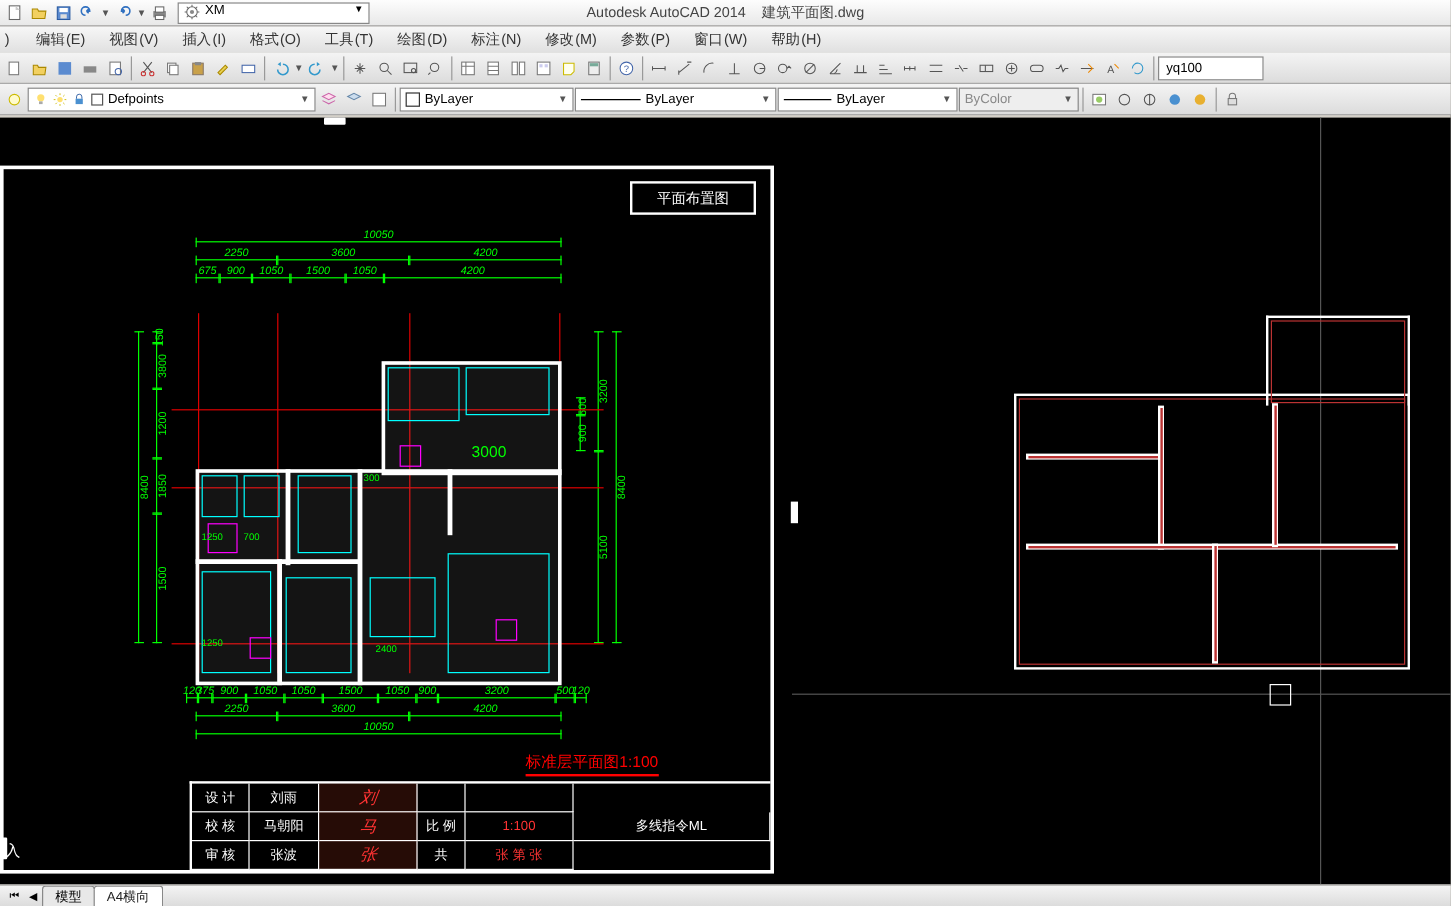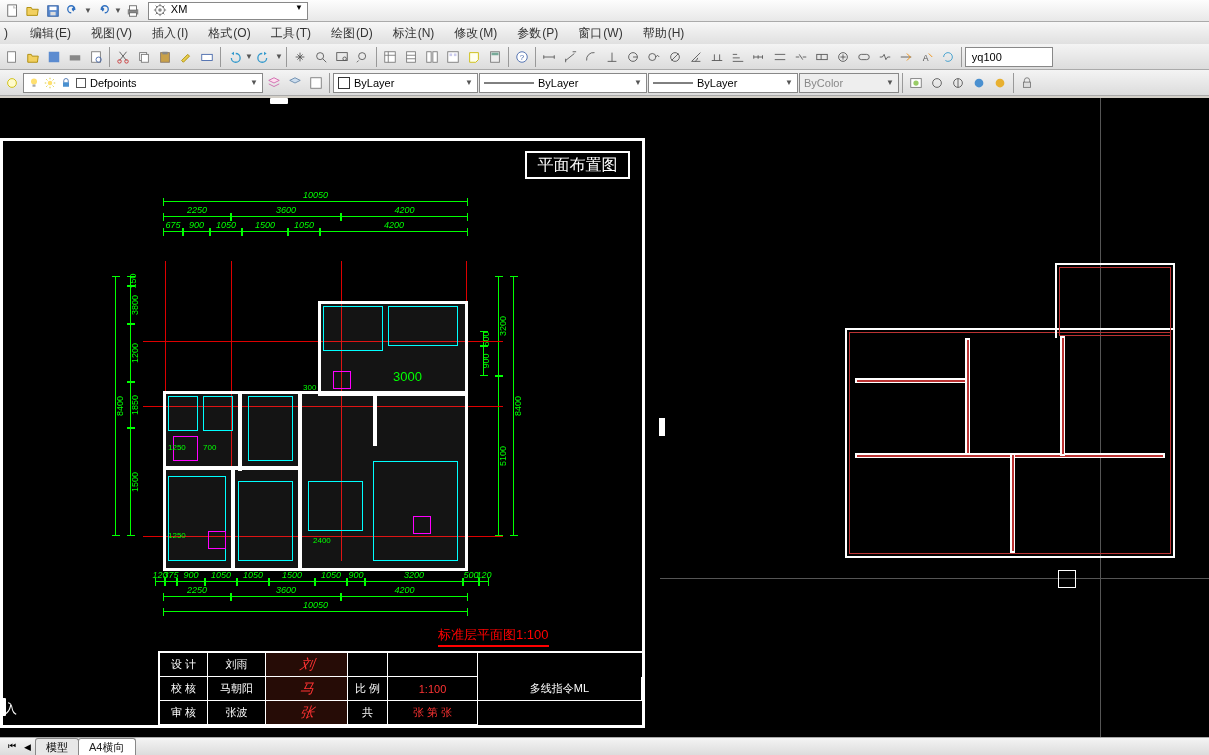--- a/index.html
+++ b/index.html
@@ -42,21 +42,21 @@
 
 .bottom-tabs { position: absolute; left: 0; right: 0; bottom: 0; height: 18px; background: linear-gradient(#f4f4f4,#dcdcdc); border-top: 1px solid #aaa; display:flex; align-items:center; padding-left:4px; gap:0; }
 .tab { padding: 1px 10px; font-size:11px; border:1px solid #888; border-bottom:none; background:#e8e8e8; cursor:pointer; border-radius: 3px 3px 0 0; margin-right:-1px; }
 .tab.inactive { background:#fff; color:#222; }
 .tab-nav { padding:0 4px; cursor:pointer; font-size:9px; }
 .cmd-tail { position:absolute; left:4px; bottom:19px; color:#fff; font-size:13px; font-family: Consolas, monospace; }
 
 
 .left-vp { position:absolute; left:0; top:0; width:660px; height:100%; }
 .frame { position:absolute; left:0px; top:40px; width:645px; height:590px; border:3px solid #fff; box-sizing:border-box; }
-.tblklbl { position:absolute; right:12px; top:10px; width:105px; height:28px; border:2px solid #fff; color:#fff; font-size:16px; display:flex; align-items:center; justify-content:center; }
+.tblklbl { position:absolute; right:12px; top:10px; width:105px; height:28px; border:2px solid #fff; color:#fff; font-size:12px; display:flex; align-items:center; justify-content:center; }
 .dim-h { position:absolute; border-top:1px solid #0f0; height:0; }
 .dim-h::before,.dim-h::after { content:''; position:absolute; width:0; height:8px; border-left:1px solid #0f0; top:-4px; }
 .dim-h::before{left:0} .dim-h::after{right:0}
 .dim-h span { position:absolute; top:-12px; left:50%; transform:translateX(-50%); color:#0f0; font-size:9px; font-family: Arial; font-style: italic; }
 .dim-v { position:absolute; border-left:1px solid #0f0; width:0; }
 .dim-v::before,.dim-v::after { content:''; position:absolute; height:0; width:8px; border-top:1px solid #0f0; left:-4px; }
 .dim-v::before{top:0} .dim-v::after{bottom:0}
 .dim-v span { position:absolute; left:-6px; top:50%; transform:translateY(-50%) rotate(-90deg); transform-origin:center; color:#0f0; font-size:9px; font-family: Arial; }
 .axis { position:absolute; background:#d00; }
 
@@ -134,20 +134,23 @@
     <div class="workspace-dd">
       <svg class="workspace-icon" viewBox="0 0 16 16">
           <circle cx="8" cy="8" r="5" fill="none" stroke="#666"></circle>
           <circle cx="8" cy="8" r="2" fill="#888"></circle>
           <path d="M8 1 L8 3 M8 13 L8 15 M1 8 L3 8 M13 8 L15 8 M3 3 L5 5 M11 11 L13 13 M13 3 L11 5 M5 11 L3 13" stroke="#666"></path>
         </svg>
       <span class="workspace-text">XM</span>
       <span class="workspace-arrow">▼</span>
     </div>
   </div>
+  <div class="title-center">
+    <span>Autodesk AutoCAD 2014</span>&nbsp;&nbsp;&nbsp;&nbsp;<span>建筑平面图.dwg</span>
+  </div>
 </div>
 
 <div class="menu-bar">
   <div class="menu-item" style="width:20px;padding:0 4px">)</div>
   <div id="menu-holder" style="display:flex;height:100%">
       <div class="menu-item">
         <span>编辑</span>
         <span class="menu-ak">(E)</span>
       </div>
       <div class="menu-item">
@@ -705,21 +708,21 @@
         <div class="cyan-box" style="left:5px;top:145px;width:58px;height:85px"></div>
         <div class="cyan-box" style="left:75px;top:150px;width:55px;height:80px"></div>
 
         <div class="mag-box" style="left:10px;top:105px;width:25px;height:25px"></div>
         <div class="mag-box" style="left:45px;top:200px;width:18px;height:18px"></div>
         <div class="mag-box" style="left:170px;top:40px;width:18px;height:18px"></div>
         <div class="mag-box" style="left:250px;top:185px;width:18px;height:18px"></div>
 
         <span style="position:absolute;left:5px;top:112px;color:#0f0;font-size:8px">1250</span>
         <span style="position:absolute;left:40px;top:112px;color:#0f0;font-size:8px">700</span>
-        <span style="position:absolute;left:140px;top:52px;color:#0f0;font-size:8px">300</span>
+        <span style="position:absolute;left:140px;top:63px;color:#0f0;font-size:8px">300</span>
         <span style="position:absolute;left:230px;top:38px;color:#0f0;font-size:13px">3000</span>
         <span style="position:absolute;left:150px;top:205px;color:#0f0;font-size:8px">2400</span>
         <span style="position:absolute;left:5px;top:200px;color:#0f0;font-size:8px">1250</span>
       </div>
 
       <div class="plan-title" style="top:485px;left:435px">标准层平面图1:100</div>
 
       <div class="tblk">
         <div id="tblk-body">
             <div class="tblk-row">

